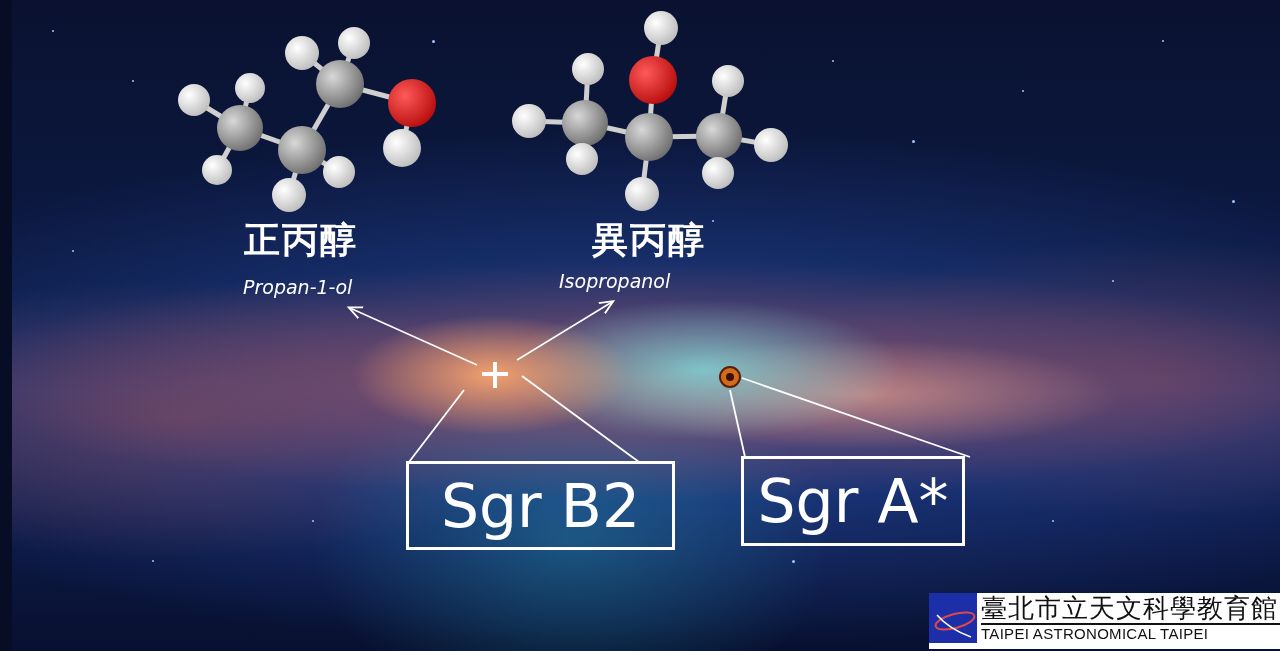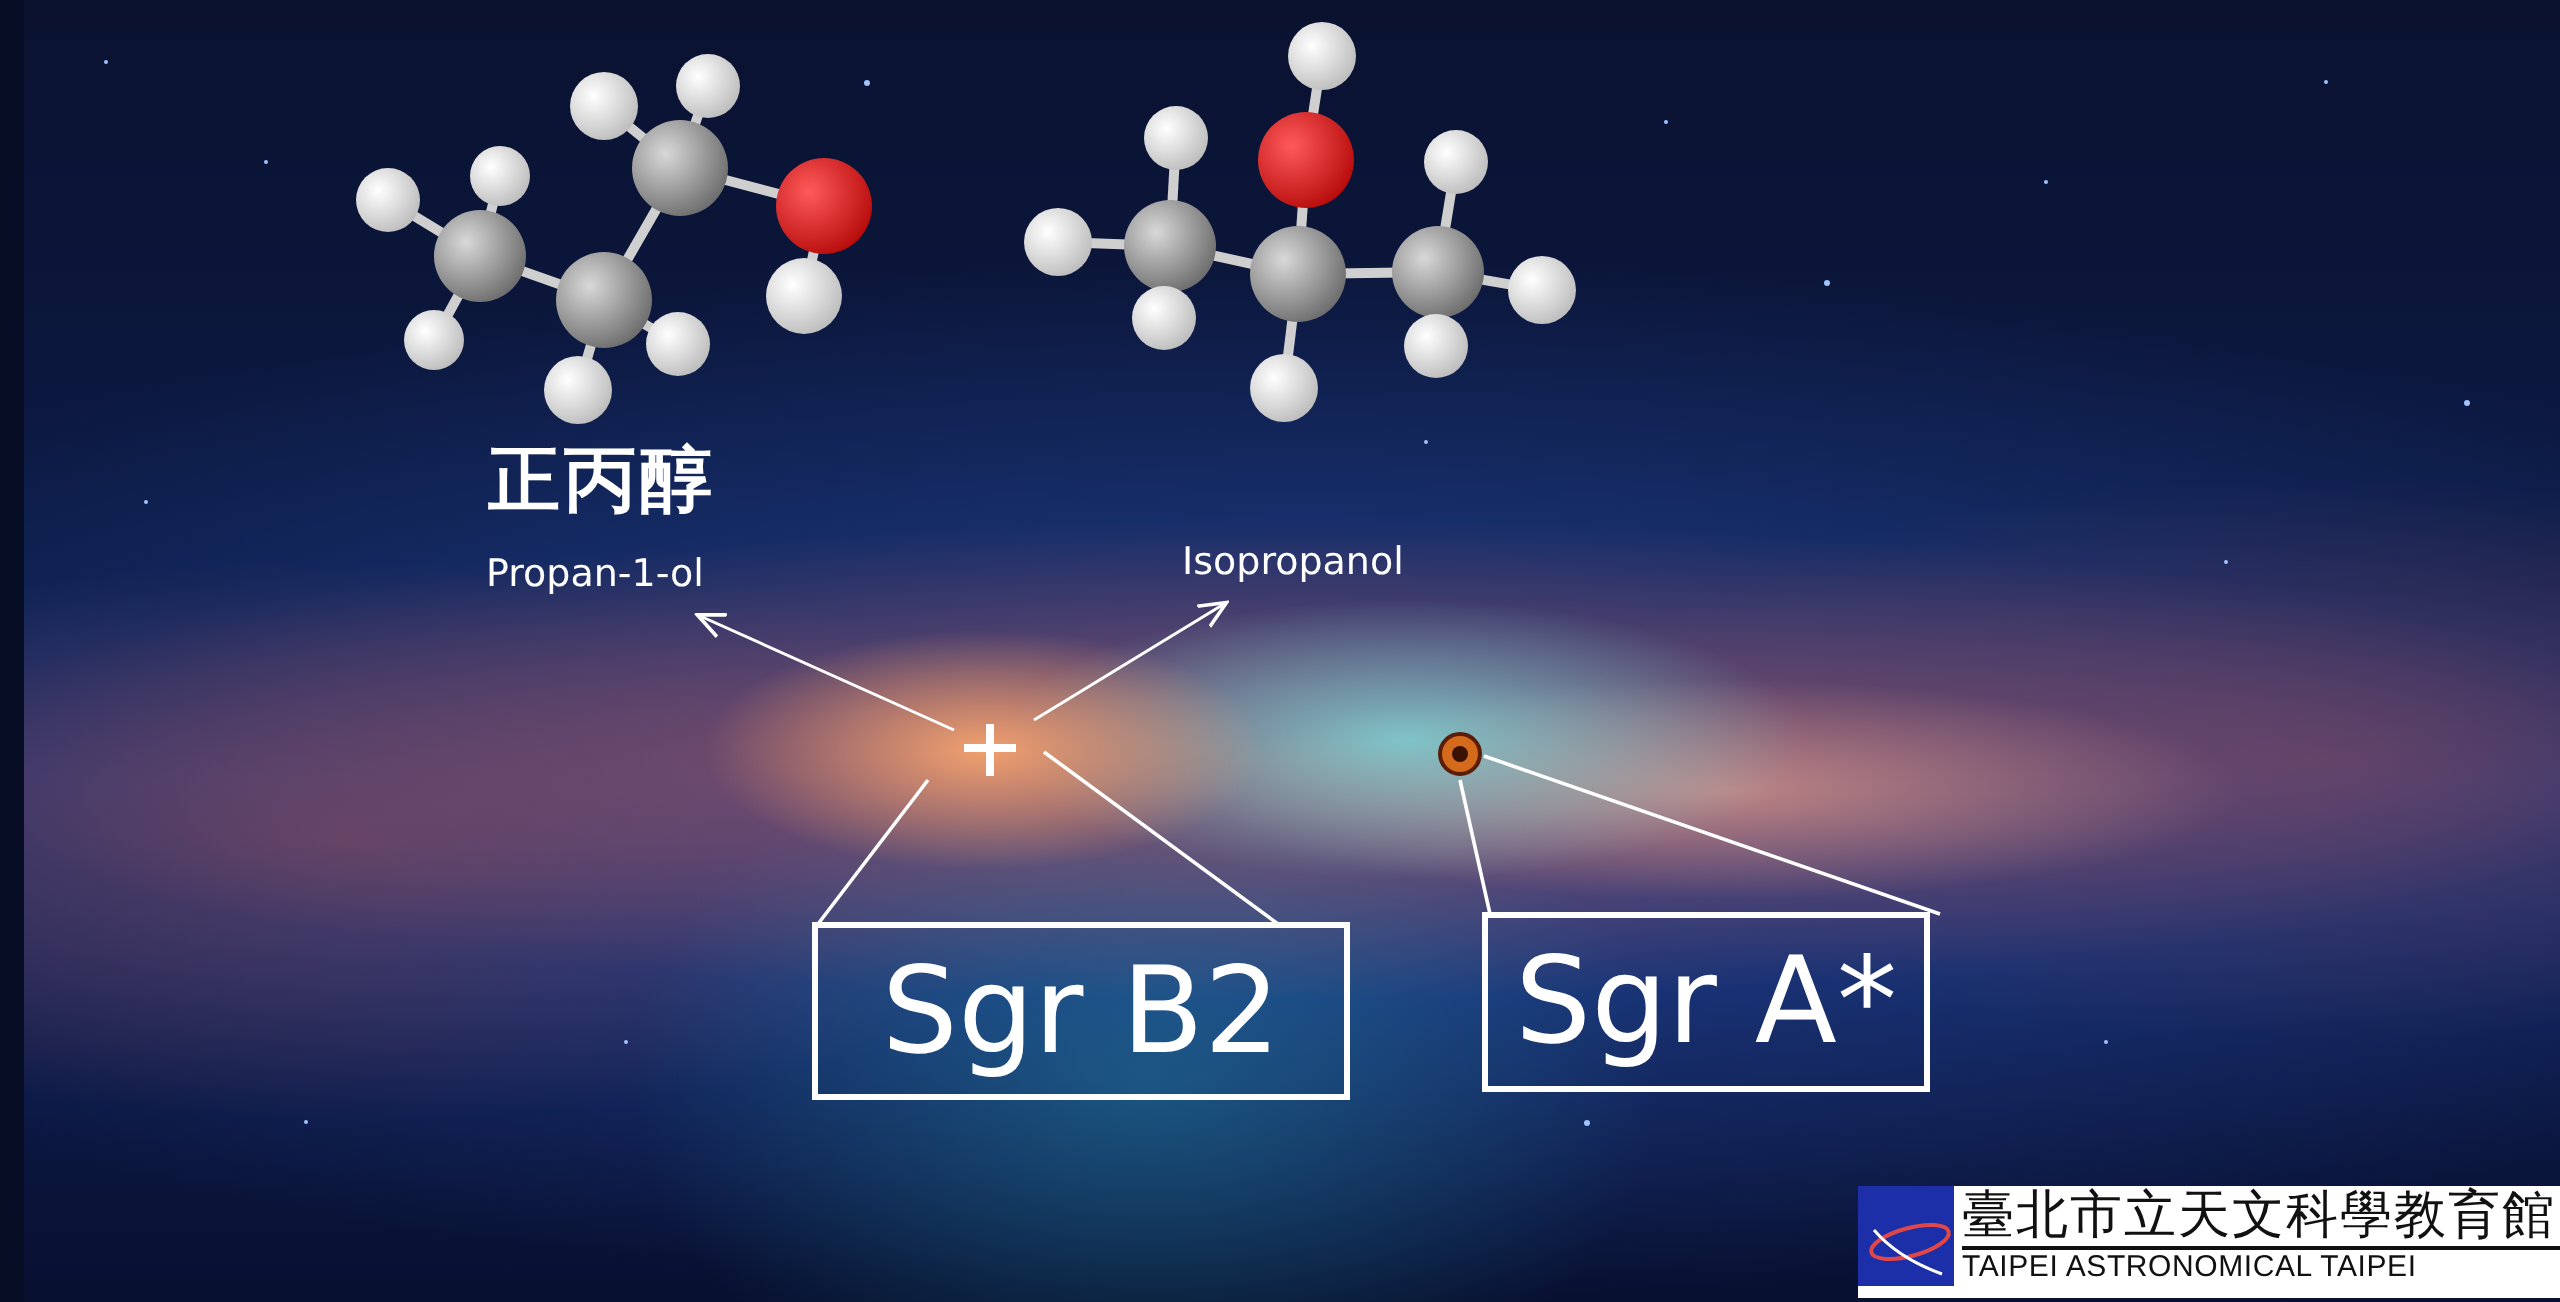--- a/index.html
+++ b/index.html
@@ -14,21 +14,21 @@
         radial-gradient(ellipse 900px 260px at 640px 390px, rgba(40,80,170,0.75), rgba(20,40,110,0) 100%),
         radial-gradient(ellipse 400px 140px at 160px 420px, rgba(210,80,50,0.45), rgba(210,80,50,0) 100%),
         radial-gradient(ellipse 400px 140px at 1150px 380px, rgba(210,80,60,0.40), rgba(210,80,60,0) 100%),
         linear-gradient(180deg, #0a1230 0%, #0c1a45 45%, #122a6a 60%, #0d1a48 80%, #081030 100%);
       margin-left: 12px;
     }
     .stars { position: absolute; inset: 0; }
     .star { position: absolute; border-radius: 50%; background: #9fc4ff; }
     svg.overlay { position: absolute; left: 0; top: 0; }
     .cn-label { position: absolute; color: #fff; font-size: 36px; font-weight: bold; letter-spacing: 2px; }
-    .en-label { position: absolute; color: #fff; font-size: 19px; font-family: "DejaVu Sans", sans-serif; }
+    .en-label { position: absolute; color: #fff; font-size: 19px; font-family: "DejaVu Sans", sans-serif; font-style: italic; }
     .box { position: absolute; border: 3px solid #fff; display: flex; align-items: center; justify-content: center;
       color: #fff; font-size: 60px; font-family: "DejaVu Sans", sans-serif; box-sizing: border-box; }
     .credit { position: absolute; left: 18px; top: 617px; color: #fff; font-size: 17px; font-family: "DejaVu Sans", sans-serif; }
     .logo { position: absolute; left: 917px; top: 593px; width: 352px; height: 56px; background: #fff; display: flex; justify-content: space-between; }
     .logo-mark { width: 48px; height: 50px; background: #1c2fa8; position: relative; }
     .logo-text { flex: 1; display: flex; flex-direction: column; padding-left: 4px; }
     .logo-cn { font-size: 26px; line-height: 30px; color: #111; letter-spacing: 1px; border-bottom: 2px solid #111; }
     .logo-en { font-size: 15px; line-height: 17px; color: #111; font-family: "Liberation Sans", sans-serif; letter-spacing: 0.3px; }
   </style>
 </head>
@@ -141,21 +141,22 @@
       <circle cx="718" cy="377" r="4" fill="#3a1204"></circle>
     </g>
 
     <line x1="718" y1="390" x2="733" y2="457" stroke="#fff" stroke-width="1.8"></line>
     <line x1="730" y1="378" x2="958" y2="457" stroke="#fff" stroke-width="1.8"></line>
   </svg>
 
   <div class="cn-label" style="left:232px;top:216px">正丙醇</div>
   <div class="en-label" style="left:231px;top:276px">Propan-1-ol</div>
 
-  <div class="en-label" style="left:579px;top:270px">Isopropanol</div>
+  <div class="cn-label" style="left:580px;top:216px">異丙醇</div>
+  <div class="en-label" style="left:547px;top:270px">Isopropanol</div>
 
   <div class="box" style="left:394px;top:461px;width:269px;height:89px">
     <span>Sgr B2</span>
   </div>
   <div class="box" style="left:729px;top:456px;width:224px;height:90px">
     <span>Sgr A*</span>
   </div>
 
 
   <div class="logo">

